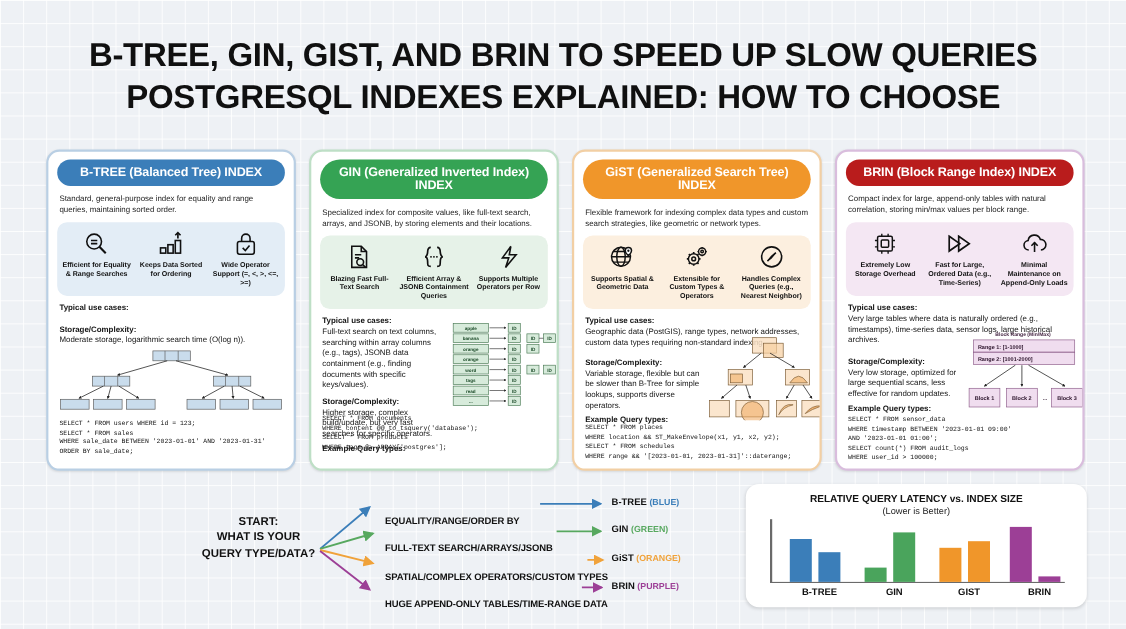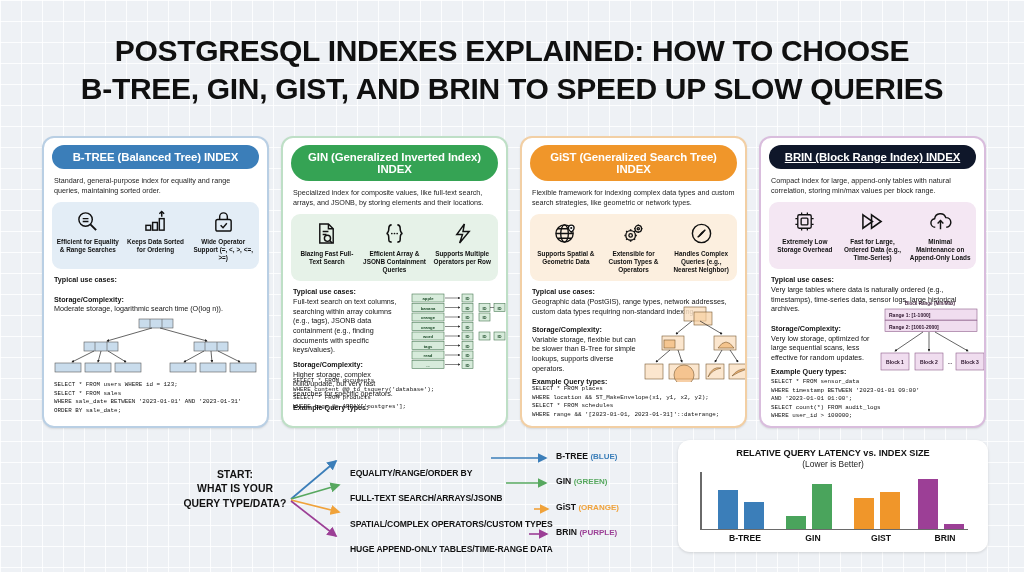--- a/index.html
+++ b/index.html
@@ -85,21 +85,21 @@
   .diagram { position: absolute; }
 
   
   .card.blue   { border-color: #b9cfe4; }
   .card.green  { border-color: #bedfc6; }
   .card.orange { border-color: #f2cfa4; }
   .card.purple { border-color: #d9bddd; }
   .card.blue   .card-head { background: #3b7eb9; }
   .card.green  .card-head { background: #35a354; }
   .card.orange .card-head { background: #f0962a; }
-  .card.purple .card-head { background: #0f172a; text-decoration: underline; }
+  .card.purple .card-head { background: #b91c1c; }
   .card.blue   .feat { background: #e3edf6; }
   .card.green  .feat { background: #e6f2e8; }
   .card.orange .feat { background: #fcefdf; }
   .card.purple .feat { background: #f4e7f3; }
 
   
   #flow { position: absolute; left: 150px; top: 444px; width: 500px; height: 110px; }
   #flow-start {
     position: absolute; left: 20px; top: 24px; width: 130px;
     text-align: center; font-weight: bold; font-size: 10.4px; line-height: 1.38;
@@ -128,22 +128,22 @@
   .bar { position: absolute; bottom: 0; width: 20px; }
   .grp-lbl {
     position: absolute; top: 60px; width: 100%; text-align: center;
     font-size: 8.6px; font-weight: bold; color: #121212;
   }
 </style>
 </head>
 <body>
 
 <div id="title">
+  <span class="l">B-TREE, GIN, GIST, AND BRIN TO SPEED UP SLOW QUERIES</span>
   <span class="l">POSTGRESQL INDEXES EXPLAINED: HOW TO CHOOSE</span>
-  <span class="l">B-TREE, GIN, GIST, AND BRIN TO SPEED UP SLOW QUERIES</span>
 </div>
 
 <div id="cards">
 
   <div class="card blue">
     <div class="card-head">B-TREE (Balanced Tree) INDEX</div>
     <div class="card-sub">Standard, general-purpose index for equality and range queries, maintaining sorted order.</div>
     <div class="feat">
       <div class="feat-item">
         <div class="feat-ico">

